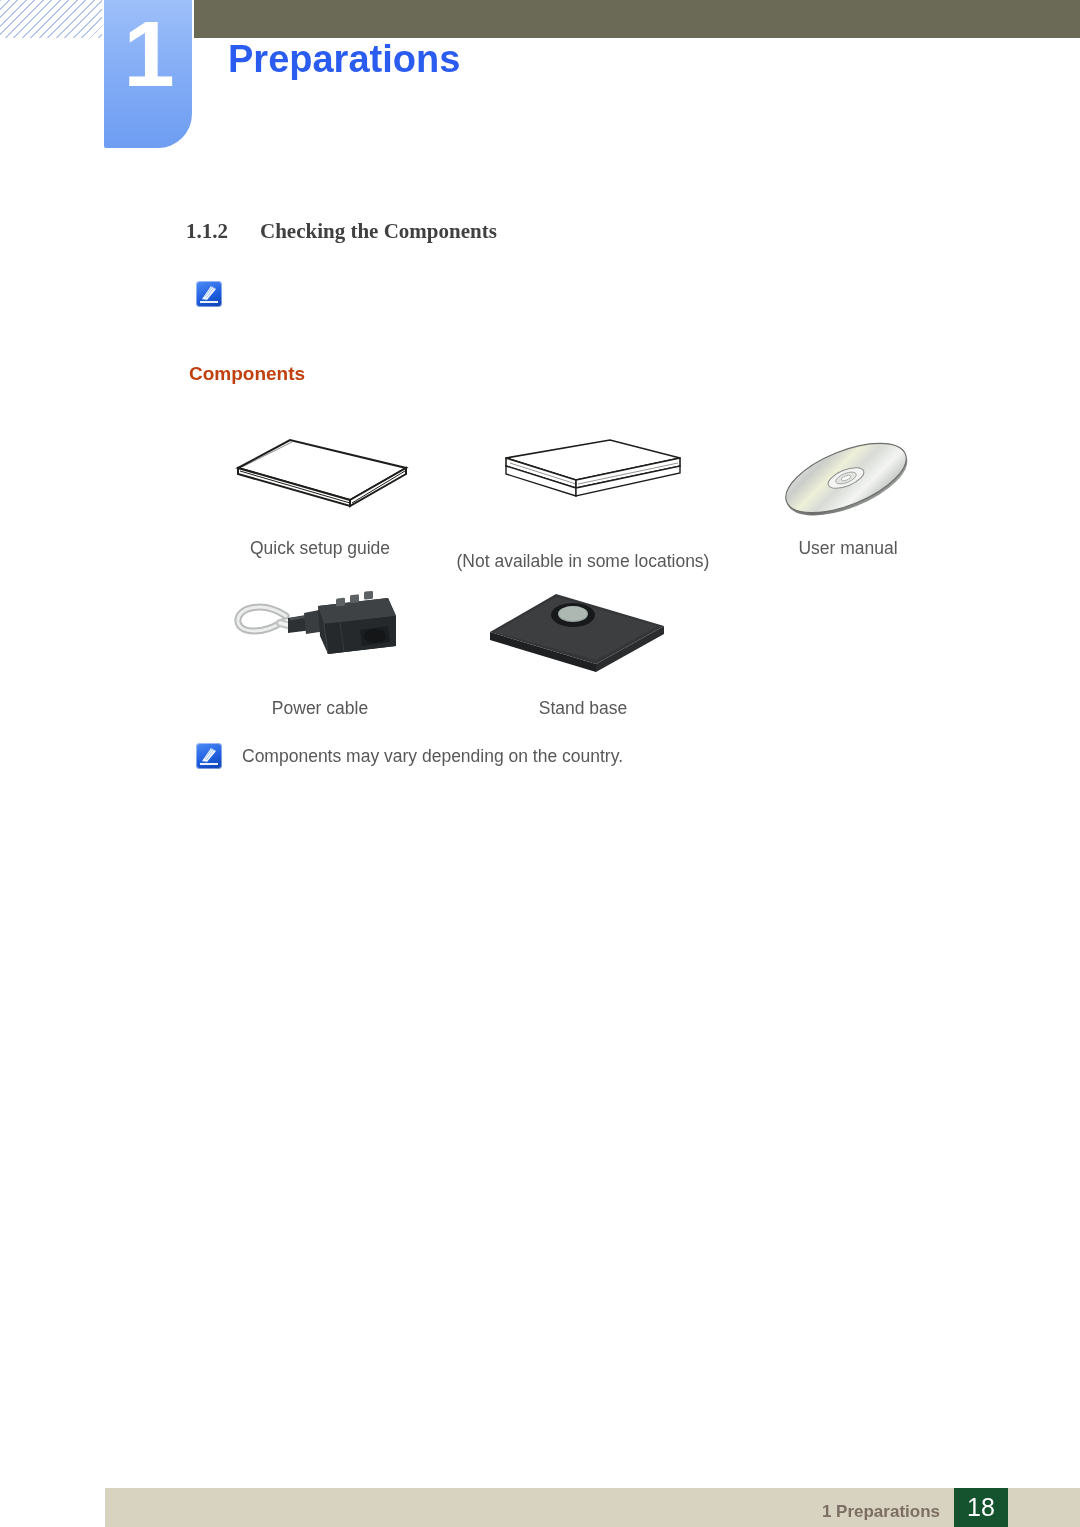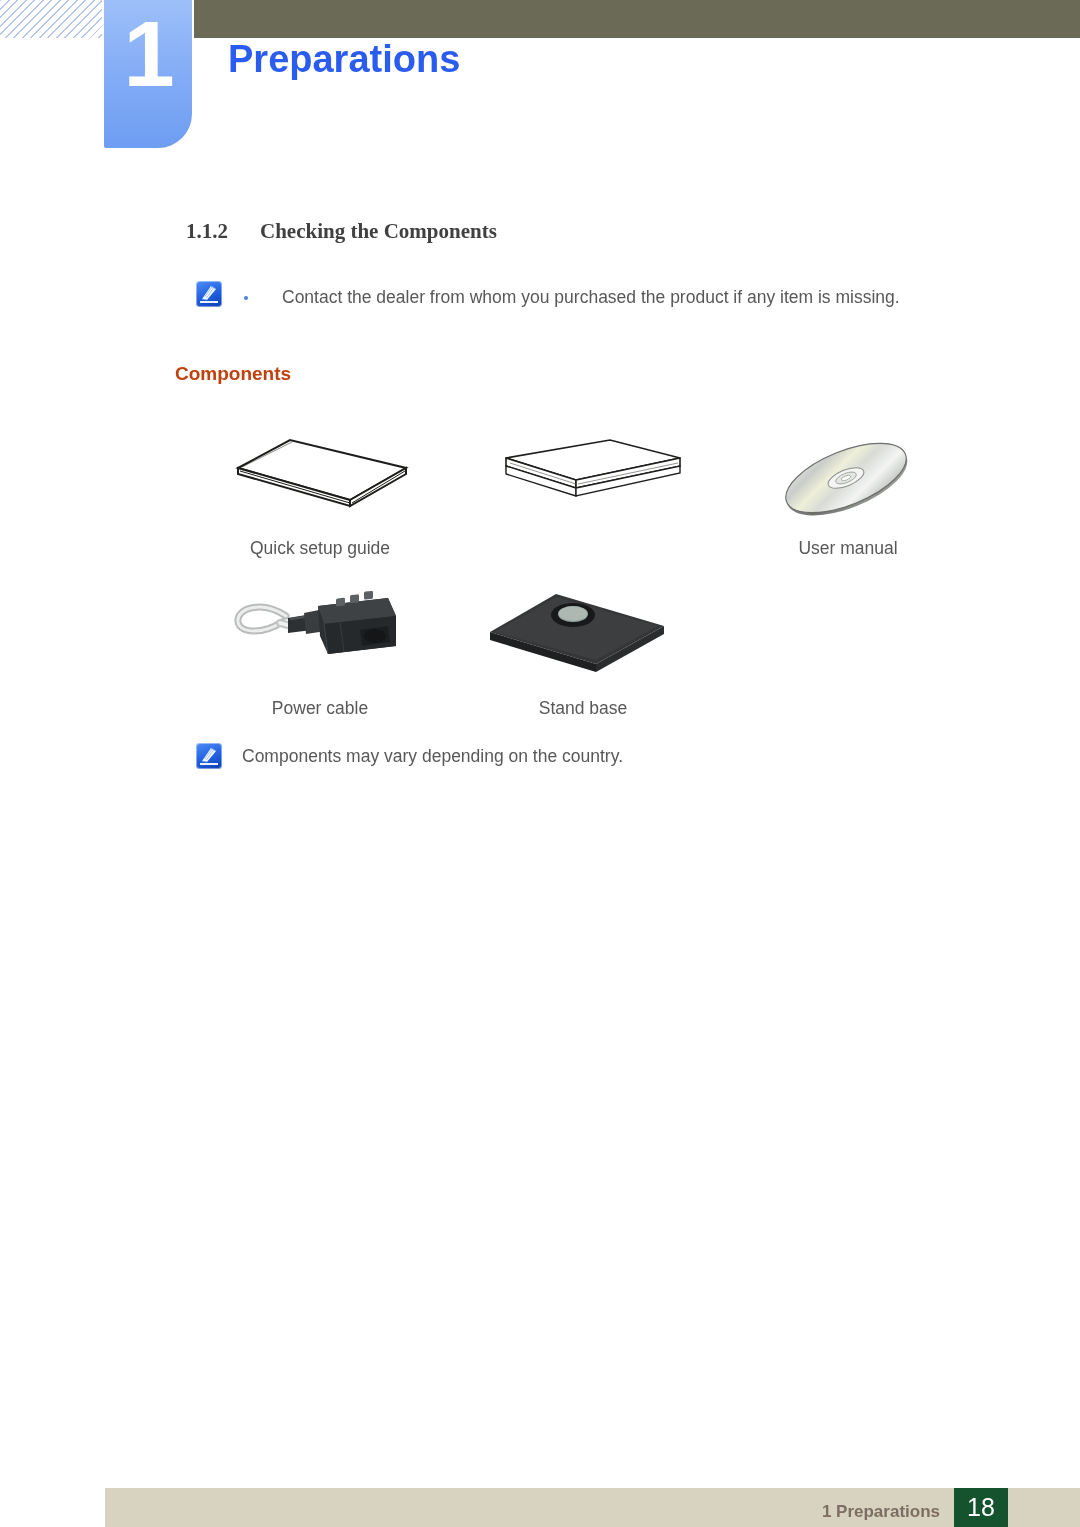--- a/index.html
+++ b/index.html
@@ -108,21 +108,21 @@
     position: absolute;
     left: 48px; top: 18px;
     width: 4px; height: 4px;
     border-radius: 50%;
     background: #4f7fe0;
   }
 
   
   .comp-head {
     position: absolute;
-    left: 175px; top: 363px;
+    left: 189px; top: 363px;
     font-size: 19px;
     font-weight: bold;
     color: #c0410d;
   }
 
   
   .figures { position: absolute; left: 0; top: 0; width: 872px; height: 1527px; pointer-events: none; }
 
   .fig-cap {
     position: absolute;
@@ -195,21 +195,20 @@
     <svg width="26" height="26" viewBox="0 0 26 26" aria-hidden="true">
       <path d="M4 20 L22 20 L22 22 L4 22 Z" fill="#ffffff" opacity="0.92"></path>
       <path d="M6 18 L15 5 L20 8 L11 19 Z" fill="#ffffff" opacity="0.95"></path>
       <path d="M15 5 L20 8" stroke="#6aa1f5" stroke-width="0.8" fill="none"></path>
       <path d="M8.5 16 L16 6" stroke="#7fb0f7" stroke-width="0.7" fill="none"></path>
       <path d="M10.5 17 L17.5 7" stroke="#7fb0f7" stroke-width="0.7" fill="none"></path>
       <path d="M6 18 L11 19" stroke="#6aa1f5" stroke-width="0.8" fill="none"></path>
     </svg>
   </div>
   <ul class="note-list">
-    <li>Contact the dealer from whom you purchased the product if any item is missing.</li>
   </ul>
 </div>
 
 <div class="comp-head">Components</div>
 
 <div class="figures">
 
   <svg style="position:absolute;left:228px;top:432px" width="190" height="90" viewBox="0 0 190 90">
     <polygon points="10,36 62,8 178,36 122,68" fill="#ffffff" stroke="#1d1d1b" stroke-width="2"></polygon>
     <polygon points="10,36 122,68 122,74 10,42" fill="#ffffff" stroke="#1d1d1b" stroke-width="2"></polygon>
@@ -280,20 +279,21 @@
     <polygon points="12,44 118,76 118,84 12,52" fill="#1e2022"></polygon>
     <polygon points="118,76 186,38 186,46 118,84" fill="#2a2c2e"></polygon>
     <polygon points="16,44 78,9 180,38 118,72" fill="#3c3e40"></polygon>
     <ellipse cx="95" cy="27" rx="22" ry="12" fill="#17191b"></ellipse>
     <ellipse cx="95" cy="26" rx="15" ry="8" fill="#9aa6a0"></ellipse>
     <ellipse cx="95" cy="25.5" rx="14" ry="7.2" fill="#aeb8b2"></ellipse>
   </svg>
 
   <div class="fig-cap" style="left:220px;top:536px;width:200px">Quick setup guide</div>
 
+  <div class="fig-cap" style="left:448px;top:549px;width:270px">(Not available in some locations)</div>
 
   <div class="fig-cap" style="left:748px;top:536px;width:200px">User manual</div>
 
   <div class="fig-cap" style="left:220px;top:696px;width:200px">Power cable</div>
 
   <div class="fig-cap" style="left:483px;top:696px;width:200px">Stand base</div>
 </div>
 
 <div class="note-bot">
   <div class="note-icon" style="top:0">

